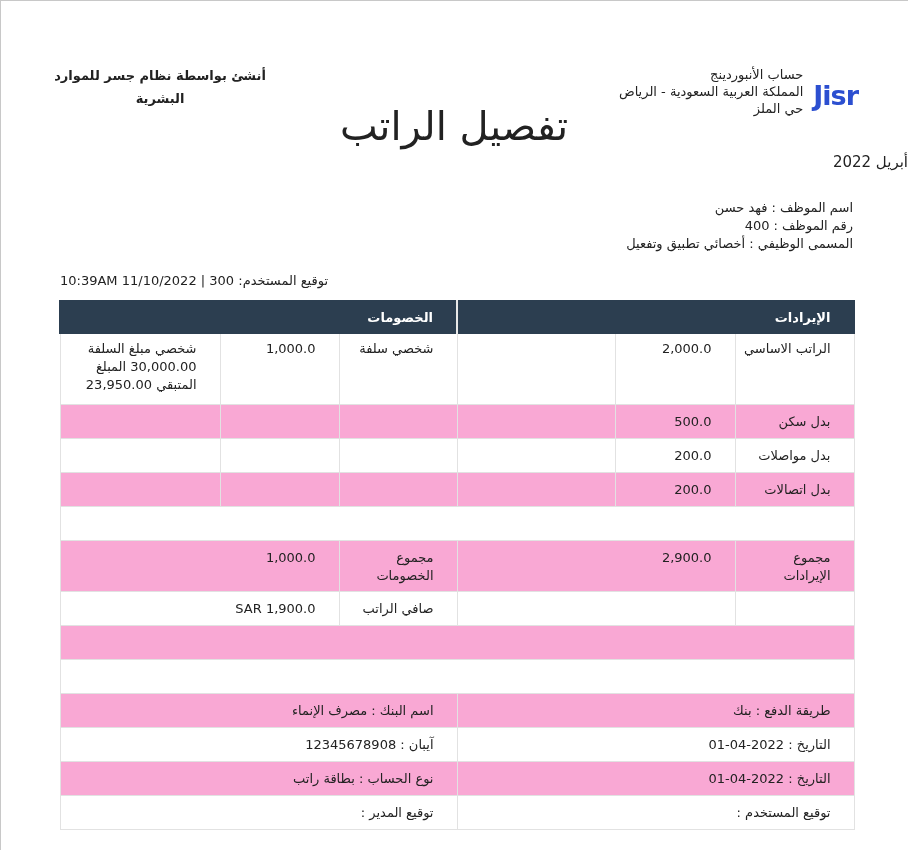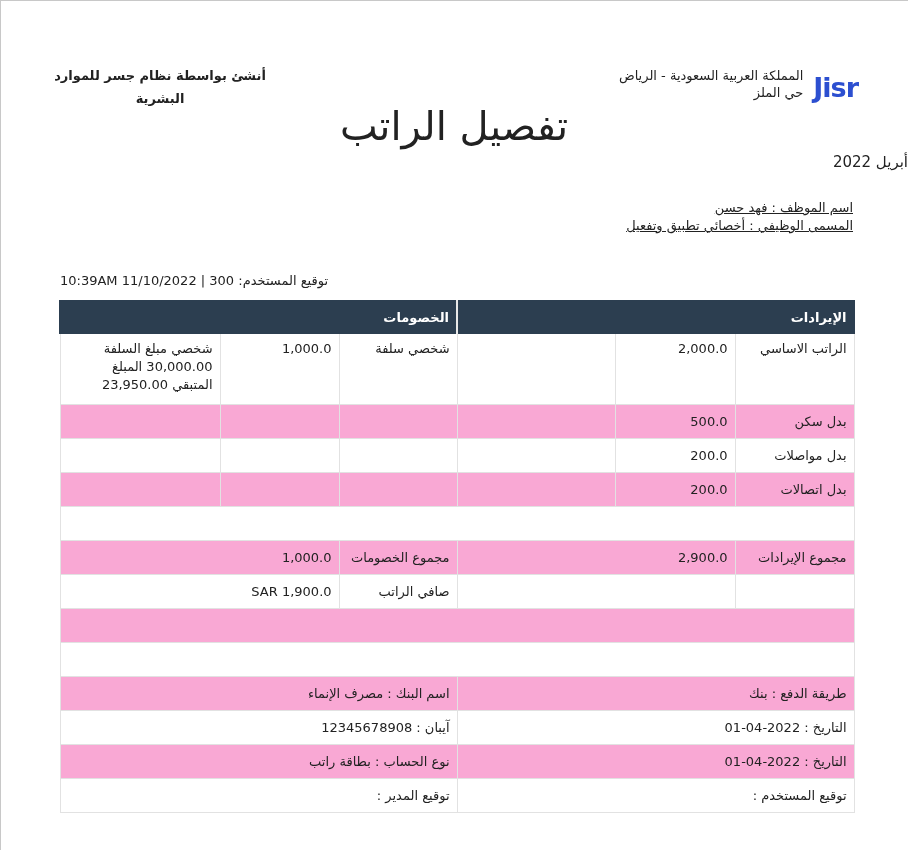--- a/index.html
+++ b/index.html
@@ -40,38 +40,38 @@
     text-align: center; font-size: 40px; line-height: 44px; color: #222;
   }
   .subtitle {
     position: absolute; left: 0; right: 0; top: 150px;
     text-align: right; font-size: 15px; line-height: 24px;
   }
 
   
   .emp-info {
     position: absolute; right: 55px; top: 199px;
-    font-size: 13px; line-height: 18px; text-align: right; text-decoration: underline;
+    font-size: 13px; line-height: 18px; text-align: right;
   }
 
   
   .user-sig {
     position: absolute; left: 60px; top: 272px;
     font-size: 13px; line-height: 18px; text-align: right;
   }
 
   
   table.slip {
     position: absolute; left: 59px; top: 300px; width: 794px;
     border-collapse: collapse; table-layout: fixed;
     font-size: 13px;
   }
   table.slip td, table.slip th {
     border: 1.5px solid #e2e2e2;
-    padding: 6px 7px 6px 8px;
+    padding: 6px 23px 6px 8px;
     vertical-align: top; text-align: right;
     line-height: 18px;
   }
   table.slip th {
     background: #2c3e50; color: #ffffff; font-weight: bold;
     height: 33px; padding-top: 8px; border-color: #2c3e50;
     border-left: 2px solid #e8e8e8;
   }
   table.slip th:last-child { border-left-color: #2c3e50; }
   tr.shade td { background: #f9a8d4; }
@@ -80,34 +80,36 @@
   .num { text-align: left; }
 </style>
 </head>
 <body>
 
 <div class="page-frame"></div>
 
 <div class="company">
   <div class="logo">Jisr</div>
   <div class="company-lines">
+    <div>حساب الأنبوردينج</div>
     <div>المملكة العربية السعودية - الرياض</div>
     <div>حي الملز</div>
   </div>
 </div>
 
 <div class="created">
   <div>أنشئ بواسطة نظام جسر للموارد البشرية</div>
 </div>
 
 <div class="title">تفصيل الراتب</div>
 <div class="subtitle">أبريل 2022</div>
 
 <div class="emp-info">
   <div>اسم الموظف : فهد حسن</div>
+  <div>رقم الموظف : 400</div>
   <div>المسمى الوظيفي : أخصائي تطبيق وتفعيل</div>
 </div>
 
 <div class="user-sig">توقيع المستخدم: 300 | 11/10/2022 10:39AM</div>
 
 <table class="slip">
   <colgroup>
     <col style="width:119px">
     <col style="width:120px">
     <col style="width:158px">

